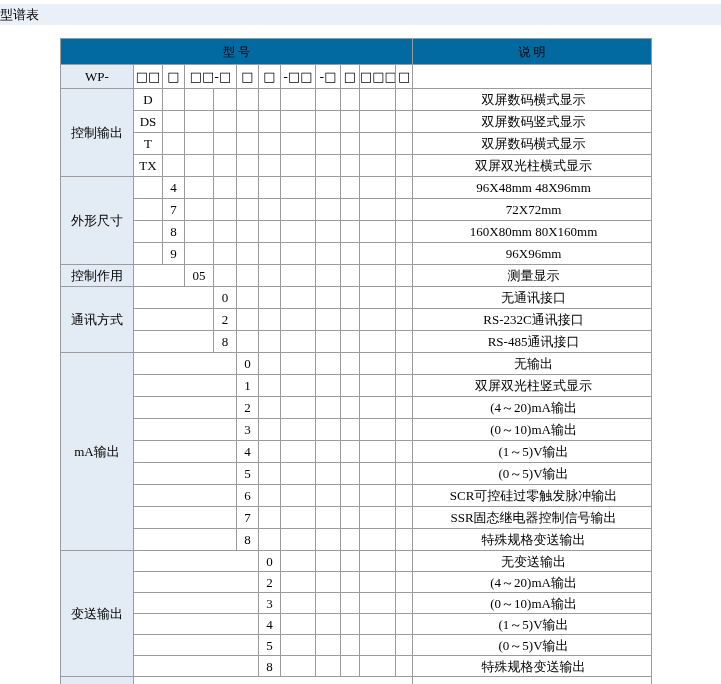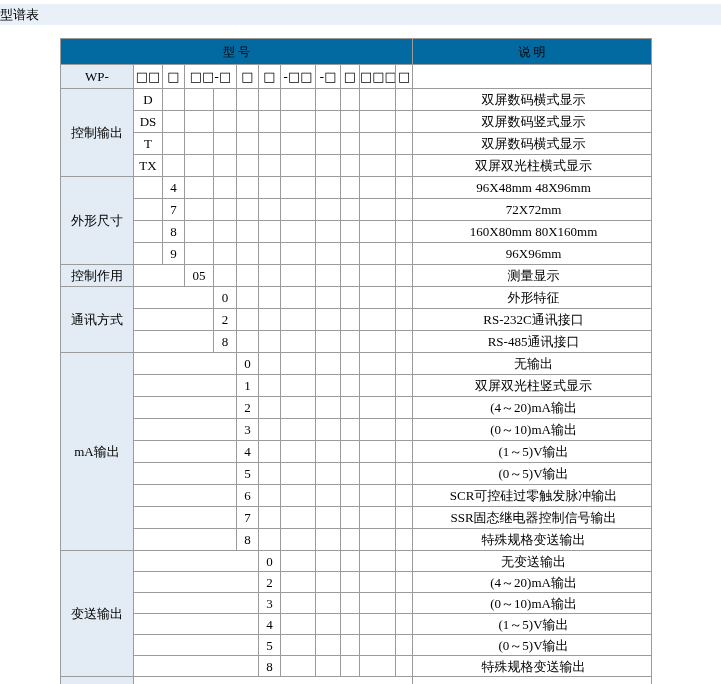--- a/index.html
+++ b/index.html
@@ -207,21 +207,21 @@
     <td class="lab" rowspan="3">通讯方式</td>
     <td class="ec" colspan="3"></td>
     <td class="code">0</td>
     <td class="ec"></td>
         <td class="ec"></td>
         <td class="ec"></td>
         <td class="ec"></td>
         <td class="ec"></td>
         <td class="ec"></td>
         <td class="ec"></td>
-    <td class="desc">外形特征</td>
+    <td class="desc">无通讯接口</td>
   </tr>
   <tr class="r">
     <td class="ec" colspan="3"></td>
     <td class="code">2</td>
     <td class="ec"></td>
         <td class="ec"></td>
         <td class="ec"></td>
         <td class="ec"></td>
         <td class="ec"></td>
         <td class="ec"></td>

